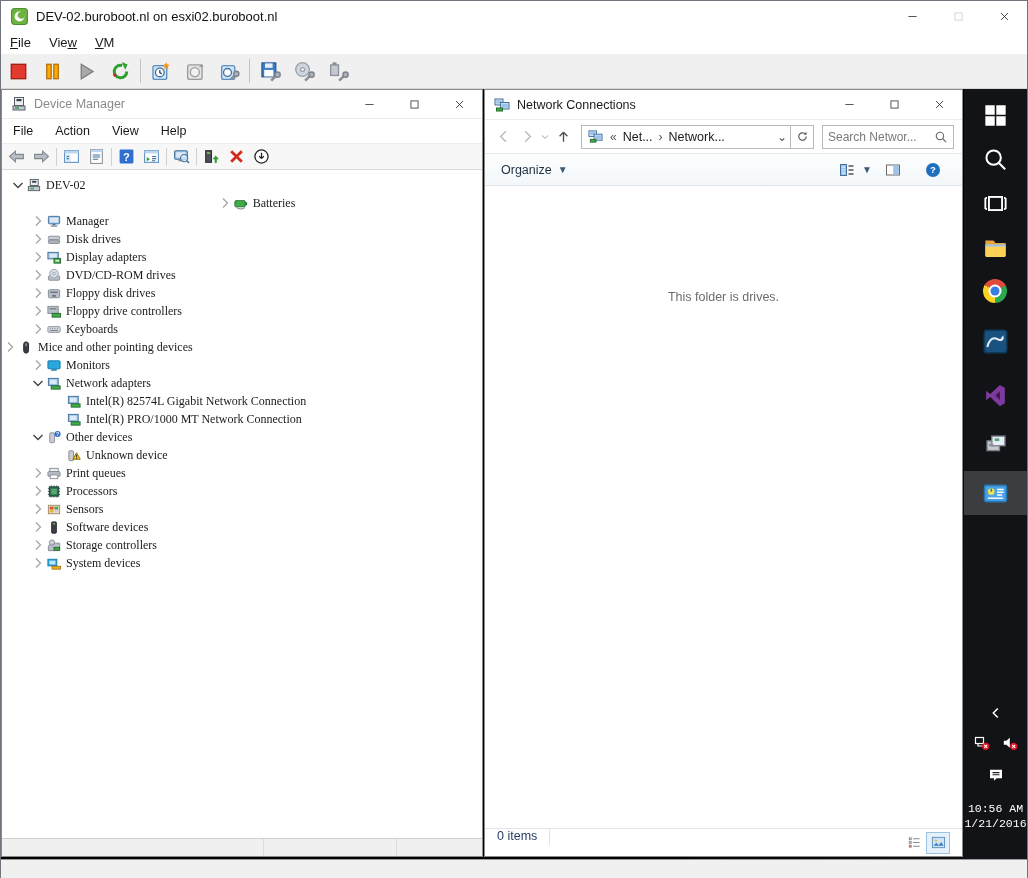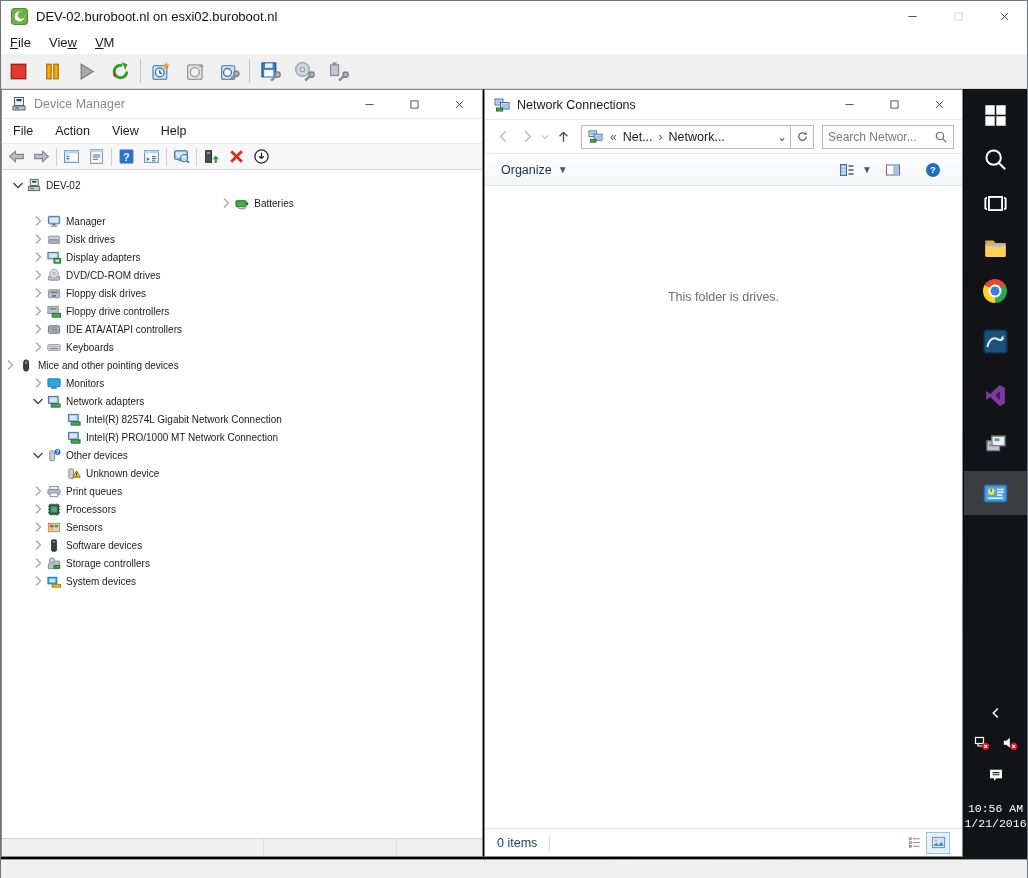--- a/index.html
+++ b/index.html
@@ -42,21 +42,21 @@
   .dm-menubar { height:24px; display:flex; align-items:center; font-size:12.5px; }
   .dm-menubar .menu-item { padding:3px 11px; }
   .dm-toolbar { height:27px; display:flex; align-items:center; background:#f7f7f7; border-top:1px solid #ececec; border-bottom:1px solid #d9d9d9; padding-left:2px; }
   .dm-toolbar .tbtn { width:25px; height:23px; display:flex; align-items:center; justify-content:center; }
   .dm-toolbar .tbtn .ic { width:17px; height:17px; }
   .dm-toolbar .tb-sep { height:18px; margin:0 2px; background:#d0d0d0; }
   .dm-tree { position:absolute; left:0; top:82px; right:0; bottom:18px; overflow:hidden; background:#fff; padding-top:4px; }
   .tree-row { height:18px; display:flex; align-items:center; }
   .tree-chevron { width:16px; height:16px; flex:0 0 16px; }
   .tree-icon { width:16px; height:15px; flex:0 0 16px; margin-right:4px; }
-  .tree-label { font-size:10px; white-space:nowrap; }
+  .tree-label { font-size:12px; white-space:nowrap;font-family:Liberation Serif, serif; }
   .dm-statusbar { position:absolute; left:0; bottom:0; right:0; height:18px; background:#f0f0f0; border-top:1px solid #d0d0d0; display:flex; }
   .dm-statusbar .seg { border-right:1px solid #dcdcdc; height:100%; }
 
   
   .nc-window { left:483px; top:0; width:479px; height:768px; }
   .nc-navbar { height:33px; display:flex; align-items:center; background:#fff; padding:0 6px; }
   .nav-btn { width:24px; height:24px; display:flex; align-items:center; justify-content:center; }
   .nav-btn .ic { width:15px; height:15px; }
   .nav-drop { width:12px; }
   .addr-group { display:flex; margin-left:6px; }
@@ -74,21 +74,21 @@
   .nc-cmdbar { height:33px; background:linear-gradient(#fdfefe,#f3f7fa); border-top:1px solid #e4e9ee; border-bottom:1px solid #dfe5eb; display:flex; align-items:center; padding:0 16px; }
   .organize { display:flex; align-items:center; color:#1d3044; font-size:12.5px; }
   .organize .caret { margin-left:6px; color:#3c5a76; font-size:10px; }
   .cmd-right { margin-left:auto; display:flex; align-items:center; }
   .cmd-btn { display:flex; align-items:center; justify-content:center; height:24px; padding:0 5px; }
   .cmd-btn .ic { width:16px; height:16px; }
   .cmd-caret { color:#3c5a76; font-size:10px; padding:0 8px 0 2px; }
   .cmd-gap { width:14px; }
   .nc-content { position:absolute; left:0; top:96px; right:0; bottom:28px; background:#fff; }
   .empty-msg { position:absolute; top:104px; left:0; right:0; text-align:center; color:#6d6d6d; font-size:12.5px; }
-  .nc-statusbar { position:absolute; left:0; bottom:0; right:0; height:28px; background:#fff; border-top:1px solid #e4e4e4; display:flex; align-items:center; padding:0 12px; }
+  .nc-statusbar { position:absolute; left:0; bottom:0; right:0; height:28px; background:#fff; border-top:1px solid #e4e4e4; display:flex; padding:0 12px; }
   .nc-count { color:#1d3a5f; font-size:12.5px; }
   .nc-status-sep { width:1px; height:16px; background:#e0e0e0; margin-left:12px; }
   .nc-view-btns { margin-left:auto; display:flex; align-items:center; }
   .view-btn { width:24px; height:22px; display:flex; align-items:center; justify-content:center; }
   .view-btn .ic { width:15px; height:15px; }
   .view-btn.active { border:1px solid #9ec1e0; background:#e6f2fb; }
 
   
   .taskbar { position:absolute; right:0; top:0; width:63px; height:770px; background:#121316; }
   .tb-stack { position:absolute; left:0; top:4px; right:0; display:flex; flex-direction:column; align-items:center; }
@@ -506,34 +506,20 @@
             <span class="tree-label">Floppy drive controllers</span>
           </div>
           <div class="tree-row" style="padding-left: 28px;">
             <span class="tree-chevron">
               <svg viewBox="0 0 16 16" width="100%" height="100%">
                 <path d="M6 3.5L10.5 8 6 12.5" stroke="#a6a6a6" stroke-width="1.3" fill="none"></path>
               </svg>
             </span>
             <span class="tree-icon">
               <svg viewBox="0 0 16 16" width="100%" height="100%">
-                <rect x="2" y="4" width="12" height="8" rx="1" fill="#aeb5bf" stroke="#6e747e"></rect>
-                <path d="M4 6.2h8M4 8h8M4 9.8h8" stroke="#868c96"></path>
-              </svg>
-            </span>
-            <span class="tree-label">IDE ATA/ATAPI controllers</span>
-          </div>
-          <div class="tree-row" style="padding-left: 28px;">
-            <span class="tree-chevron">
-              <svg viewBox="0 0 16 16" width="100%" height="100%">
-                <path d="M6 3.5L10.5 8 6 12.5" stroke="#a6a6a6" stroke-width="1.3" fill="none"></path>
-              </svg>
-            </span>
-            <span class="tree-icon">
-              <svg viewBox="0 0 16 16" width="100%" height="100%">
                 <rect x="1.5" y="5" width="13" height="6" rx="1" fill="#d7dde4" stroke="#868c96"></rect>
                 <path d="M3.5 7h1M6 7h1M8.5 7h1M11 7h1M3.5 9h9" stroke="#6e747e"></path>
               </svg>
             </span>
             <span class="tree-label">Keyboards</span>
           </div>
           <div class="tree-row" style="">
             <span class="tree-chevron">
               <svg viewBox="0 0 16 16" width="100%" height="100%">
                 <path d="M6 3.5L10.5 8 6 12.5" stroke="#a6a6a6" stroke-width="1.3" fill="none"></path>

